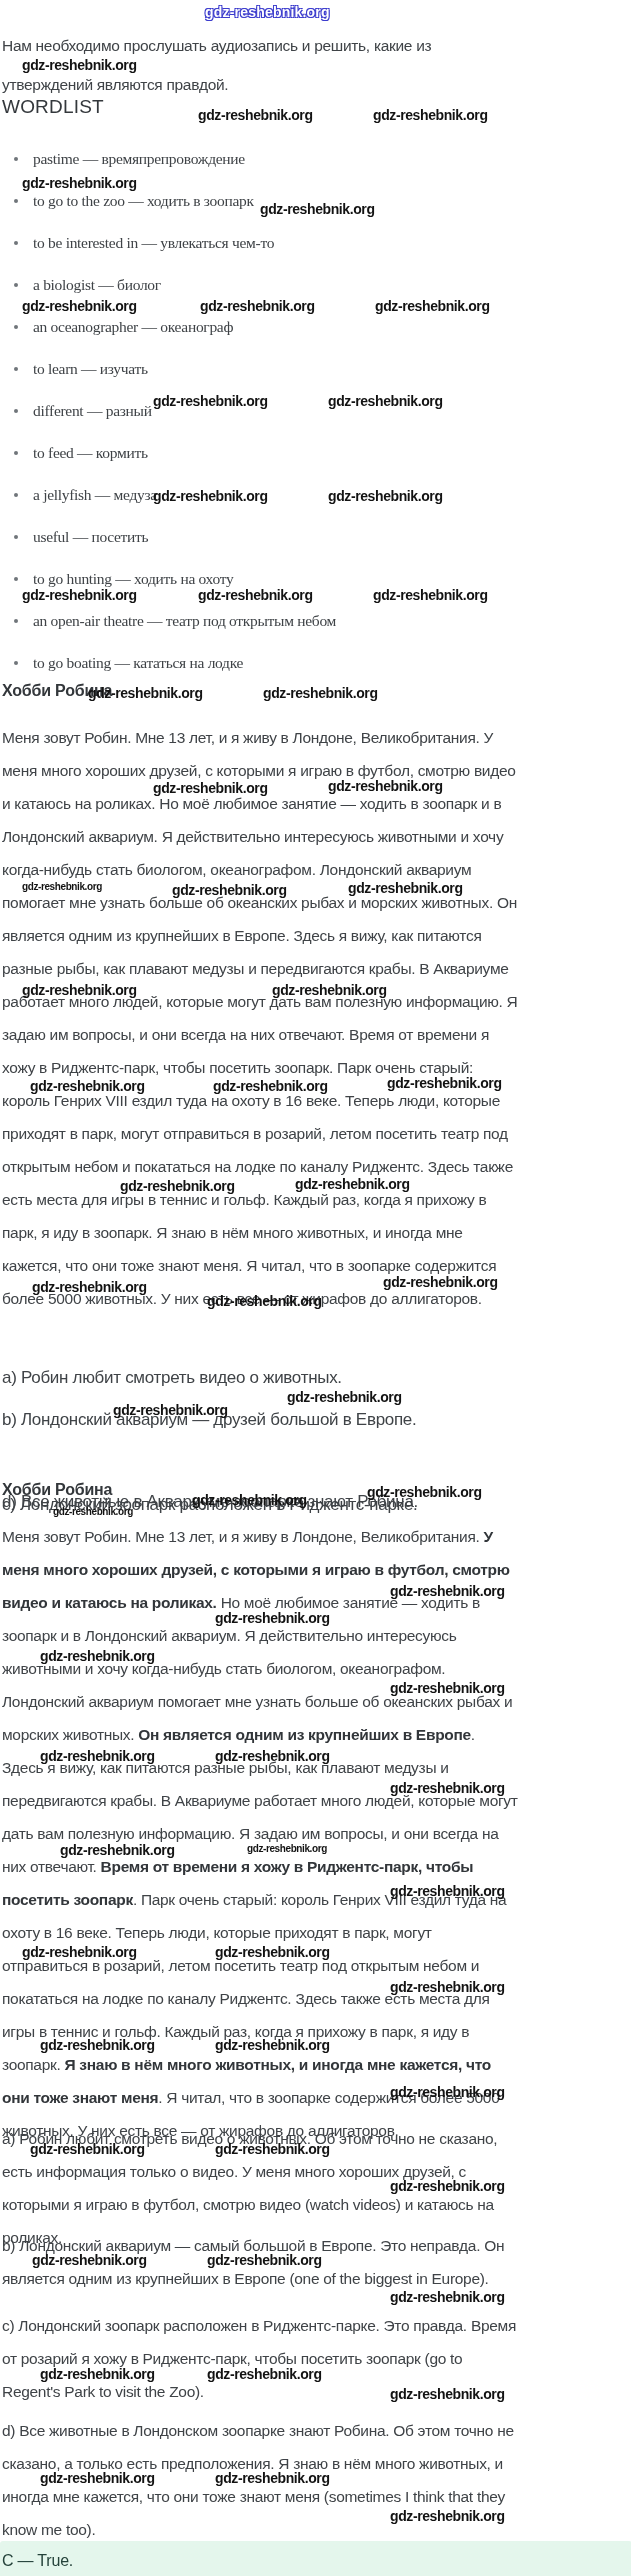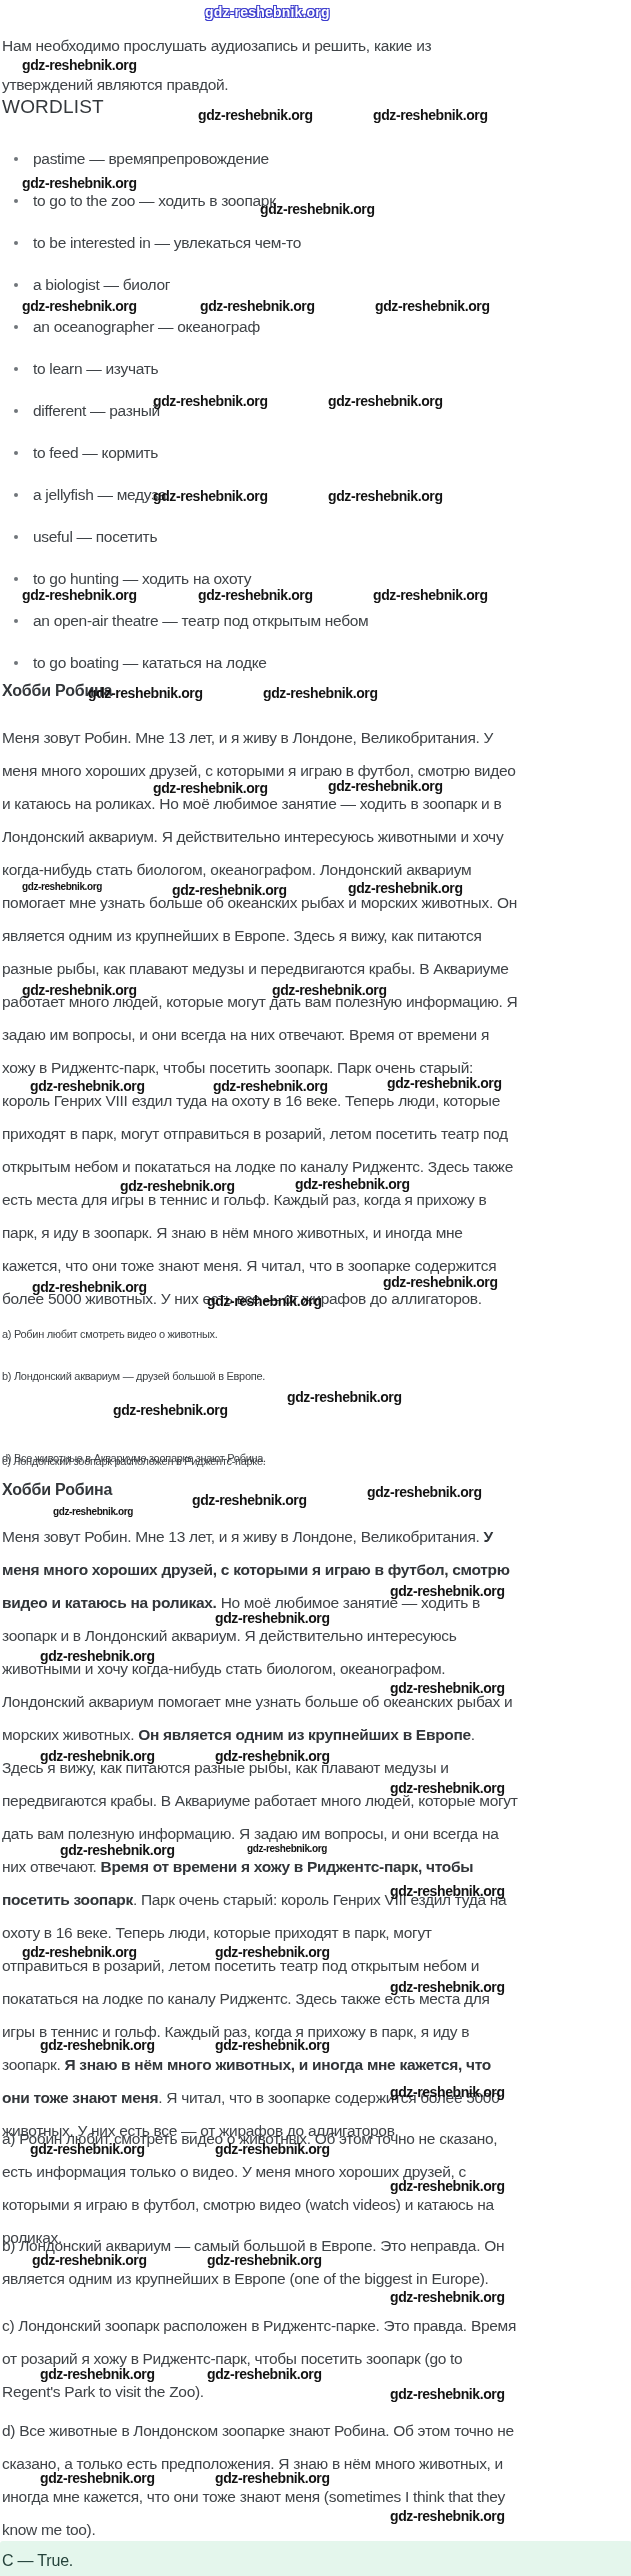--- a/index.html
+++ b/index.html
@@ -5,26 +5,26 @@
   html,body{margin:0;padding:0;background:#ffffff;}
   .page{
     position:relative;width:632px;height:2576px;overflow:hidden;background:#ffffff;
     font-family:"Liberation Sans",sans-serif;color:#3f4347;
   }
   .abs{position:absolute;left:2px;width:516px;}
   .body-text{font-size:15.5px;line-height:33px;letter-spacing:-0.3px;}
   .intro{line-height:39px;}
   .wordlist-title{font-weight:400;font-size:19px;letter-spacing:0.2px;color:#34383c;}
   ul.wordlist{list-style:none;margin:0;padding:0;}
-  ul.wordlist li{display:flex;align-items:flex-start;height:42px;}
+  ul.wordlist li{display:flex;align-items:flex-start;height:42px;font-family:Liberation Serif, serif;}
   .dot{width:4px;height:4px;border-radius:50%;background:#70757a;margin:7px 0 0 12px;flex:none;}
   .li-text{margin-left:15px;font-size:15.5px;letter-spacing:-0.3px;line-height:17px;}
   .sec-title{font-weight:700;font-size:16px;color:#33373b;letter-spacing:-0.2px;}
   .para b{font-weight:700;color:#32363a;}
-  .stmt{font-size:11px;letter-spacing:-0.3px;line-height:18px;}
+  .stmt{font-size:17px;letter-spacing:-0.3px;line-height:18px;margin-top:44px;}
   .wm{position:absolute;font-size:14px;font-weight:600;color:#131313;letter-spacing:-0.4px;white-space:nowrap;}
   .wm-sm{font-size:10px;}
   .wm-blue{font-size:14px;font-weight:700;color:#ffffff;letter-spacing:0.2px;}
   .answer-box{position:absolute;left:0;top:2541px;width:632px;height:45px;border-radius:3px;}
   .answer-box .label{display:block;padding:11px 0 0 2px;font-size:16px;letter-spacing:-0.2px;}
 </style>
 </head>
 <body>
 
 <div class="page">

